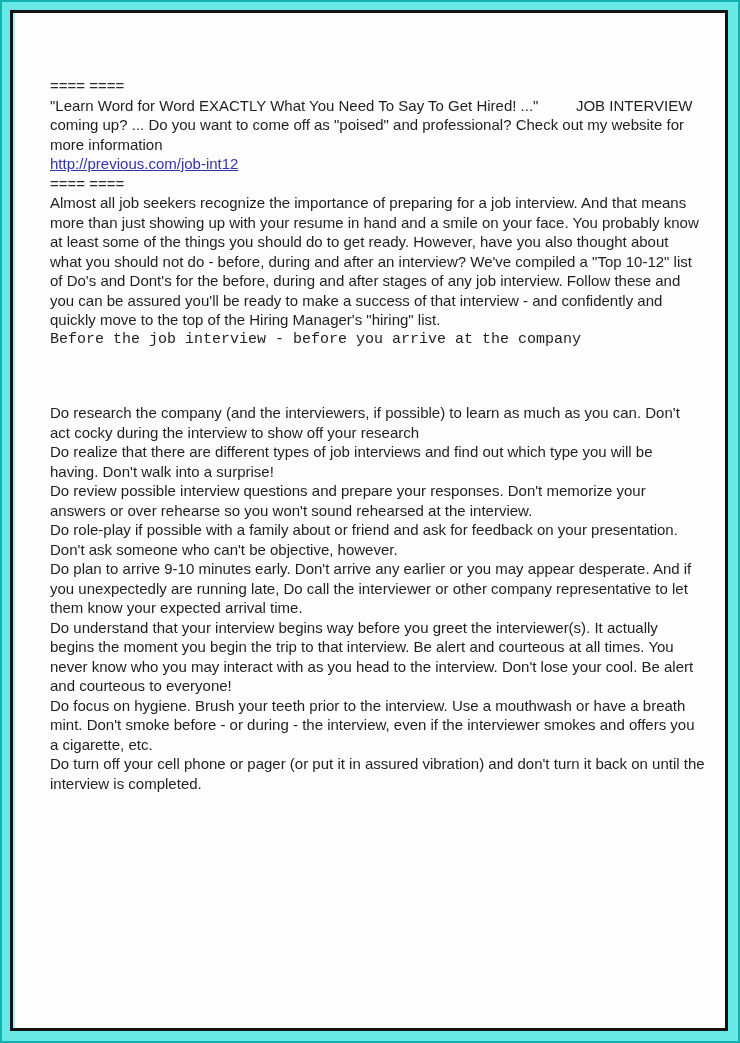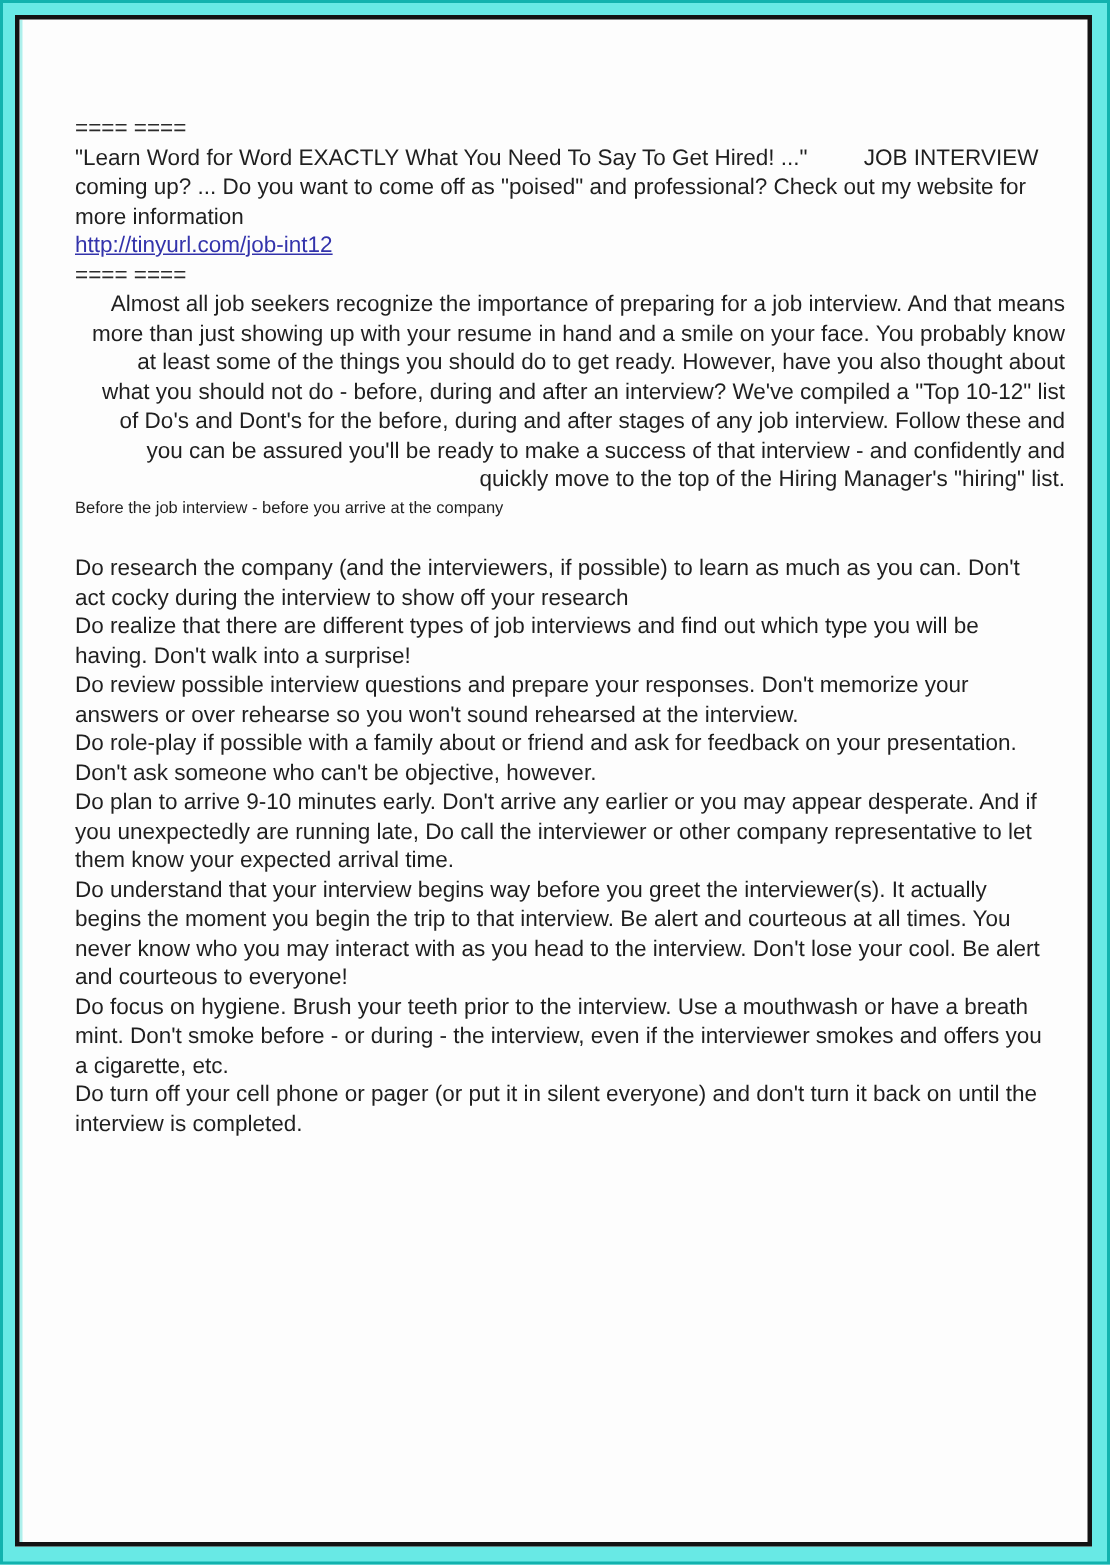--- a/index.html
+++ b/index.html
@@ -36,38 +36,38 @@
   .separator { color: #2a2a2a; }
   .promo { margin-top: 18px; }
   .promo-link {
     display: inline-block;
     color: #3333ab;
     text-decoration: underline;
     line-height: 19.5px;
     white-space: pre-wrap;
   }
   .separator-bottom { margin-top: 23.5px; }
-  .intro { margin-top: 38.5px; text-align: right; }
-  .section-heading { margin-top: 21px; font-weight: normal; font-size: 11px; }
-  .tips { margin-top: 20px; }
+  .intro { margin-top: 38.5px; }
+  .section-heading { margin-top: 21px; font-weight: normal; font-size: 15px; font-family: Liberation Mono, monospace; }
+  .tips { margin-top: 54px; }
   .tip { margin: 0; white-space: pre-wrap; }
 </style>
 </head>
 <body>
 
 <div class="page">
   <div class="content">
 
     <p class="separator separator-top">==== ====</p>
 
     <p class="promo">"Learn Word for Word EXACTLY What You Need To Say To Get Hired! ..."         JOB INTERVIEW
 coming up? ... Do you want to come off as "poised" and professional? Check out my website for
 more information</p>
 
-    <a class="promo-link" href="#">http://tinyurl.com/job-int12</a>
+    <a class="promo-link" href="#">http://previous.com/job-int12</a>
 
     <p class="separator separator-bottom">==== ====</p>
 
     <p class="intro">Almost all job seekers recognize the importance of preparing for a job interview. And that means
 more than just showing up with your resume in hand and a smile on your face. You probably know
 at least some of the things you should do to get ready. However, have you also thought about
 what you should not do - before, during and after an interview? We've compiled a "Top 10-12" list
 of Do's and Dont's for the before, during and after stages of any job interview. Follow these and
 you can be assured you'll be ready to make a success of that interview - and confidently and
 quickly move to the top of the Hiring Manager's "hiring" list.</p>
@@ -86,18 +86,18 @@
       <p class="tip">Do plan to arrive 9-10 minutes early. Don't arrive any earlier or you may appear desperate. And if
 you unexpectedly are running late, Do call the interviewer or other company representative to let
 them know your expected arrival time.</p>
       <p class="tip">Do understand that your interview begins way before you greet the interviewer(s). It actually
 begins the moment you begin the trip to that interview. Be alert and courteous at all times. You
 never know who you may interact with as you head to the interview. Don't lose your cool. Be alert
 and courteous to everyone!</p>
       <p class="tip">Do focus on hygiene. Brush your teeth prior to the interview. Use a mouthwash or have a breath
 mint. Don't smoke before - or during - the interview, even if the interviewer smokes and offers you
 a cigarette, etc.</p>
-      <p class="tip">Do turn off your cell phone or pager (or put it in silent everyone) and don't turn it back on until the
+      <p class="tip">Do turn off your cell phone or pager (or put it in assured vibration) and don't turn it back on until the
 interview is completed.</p>
     </div>
 
   </div>
 </div>
 
 </body></html>

